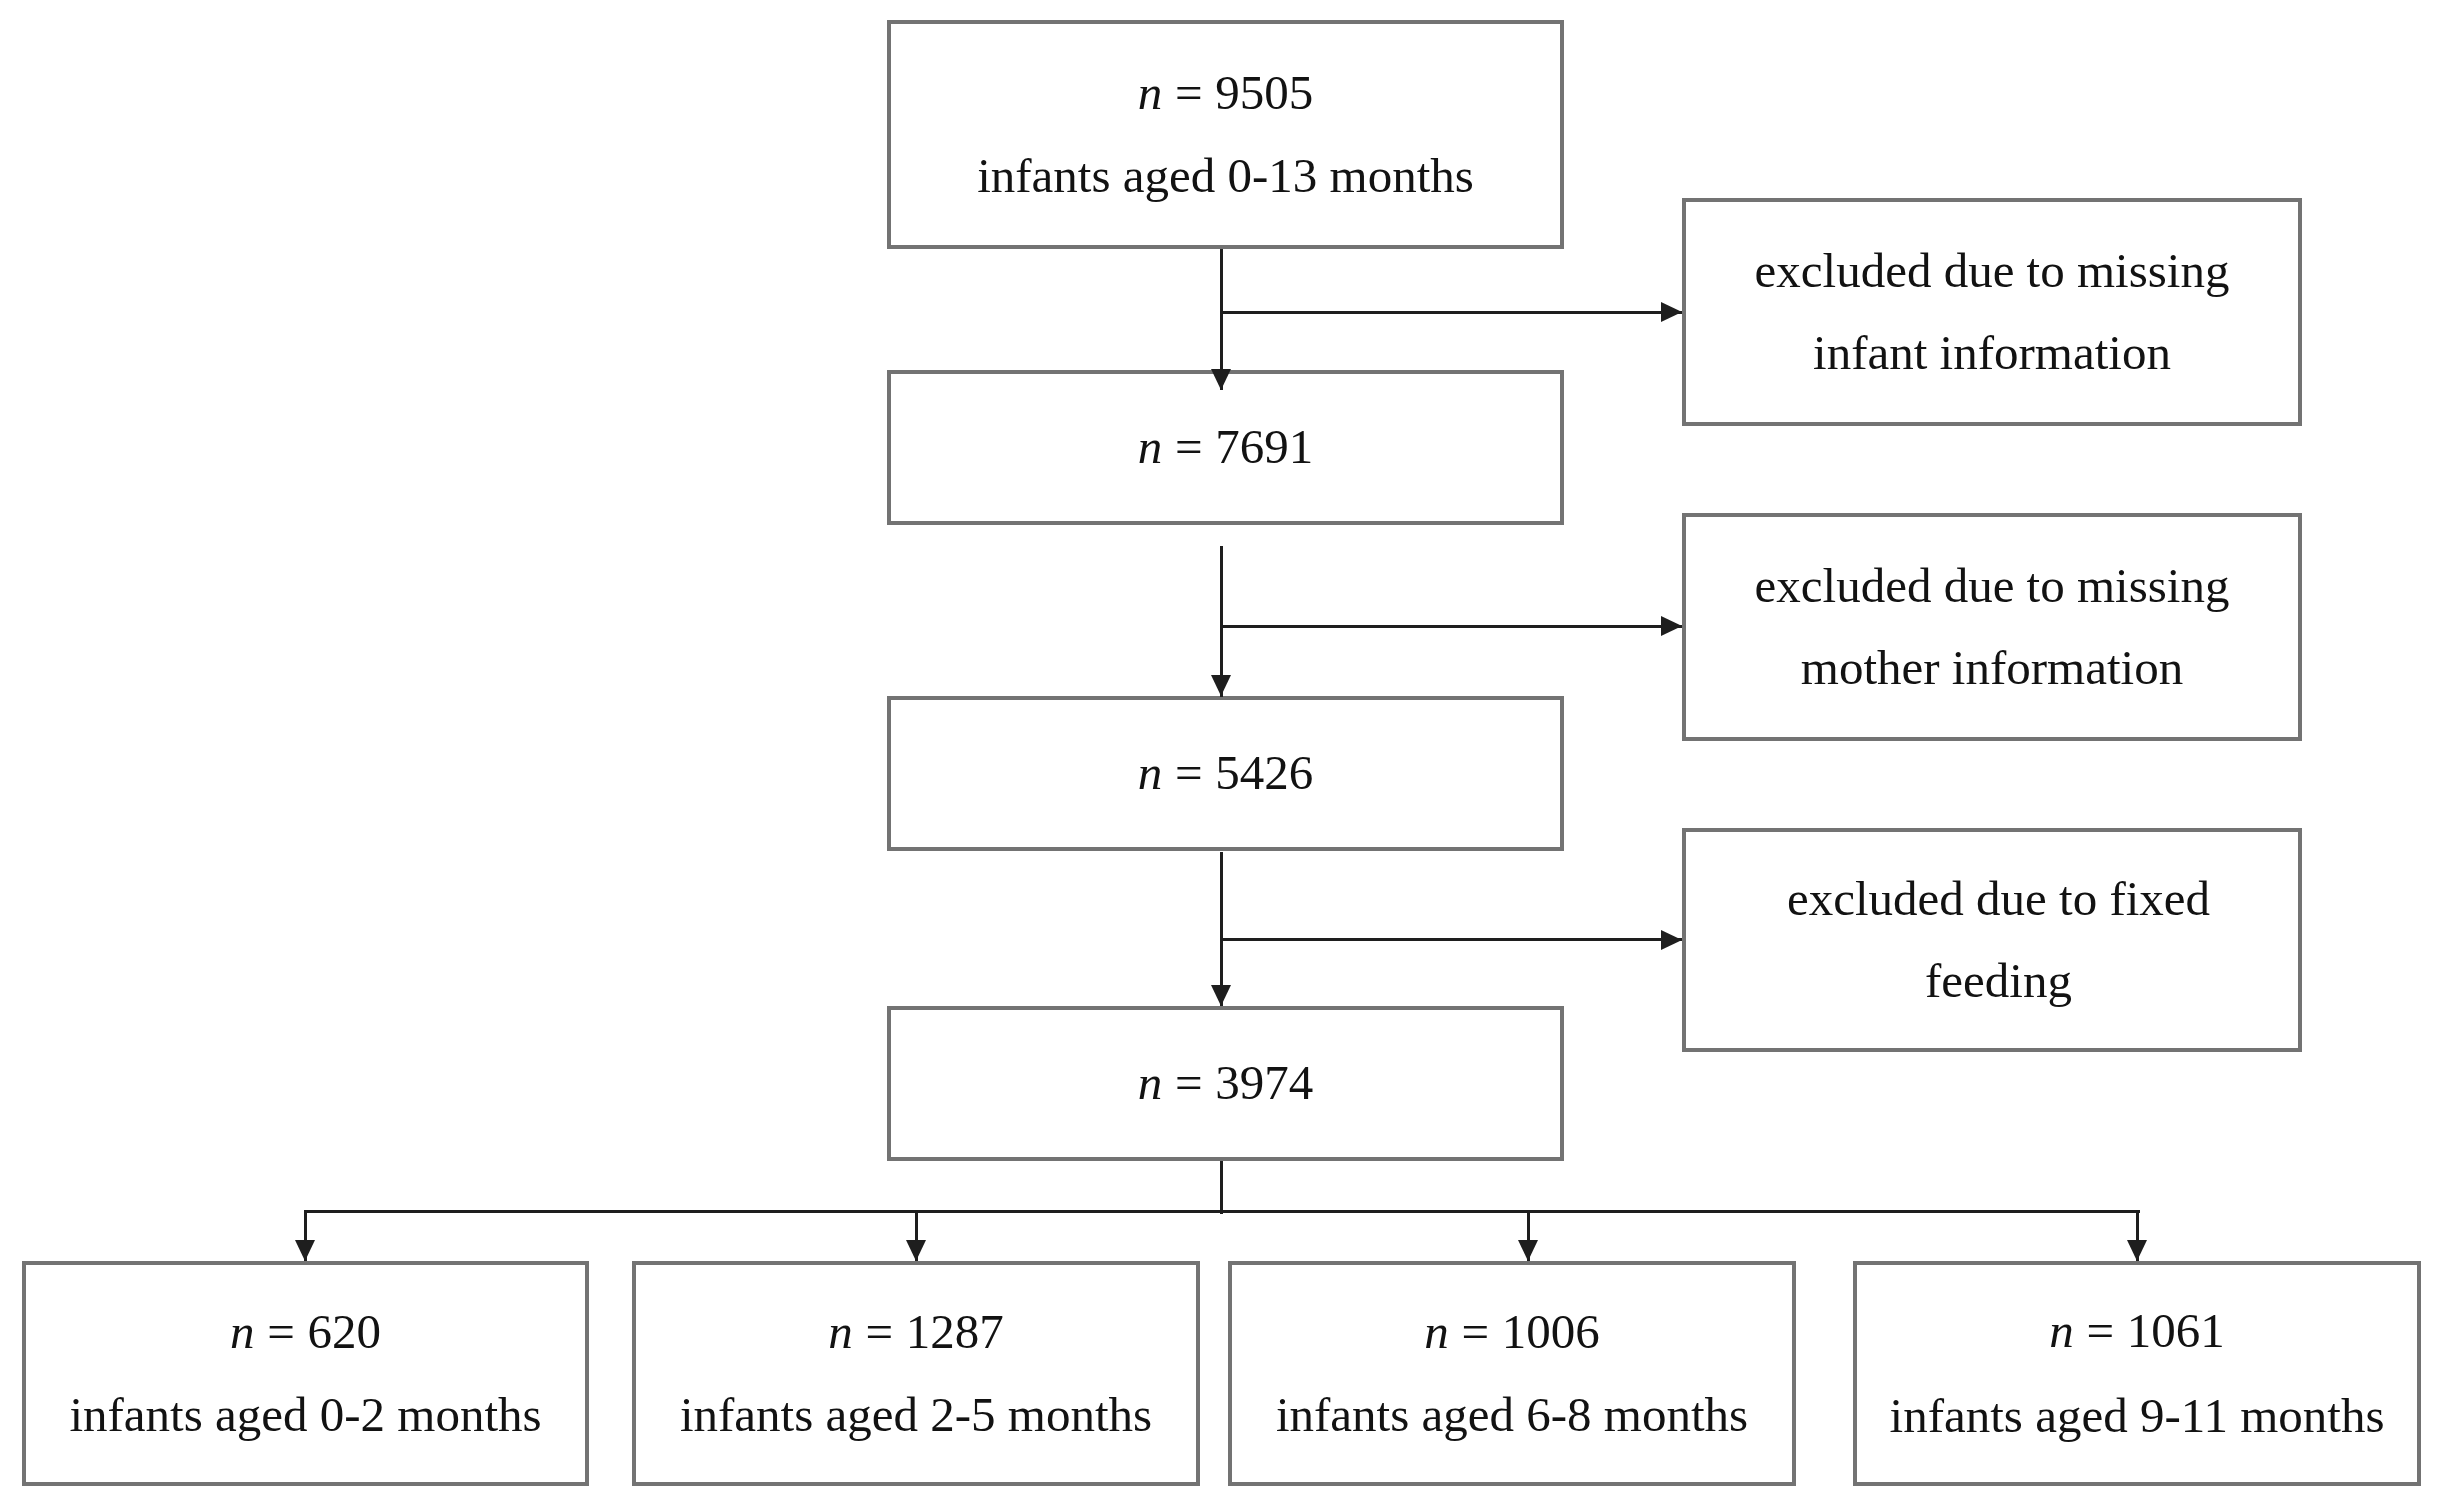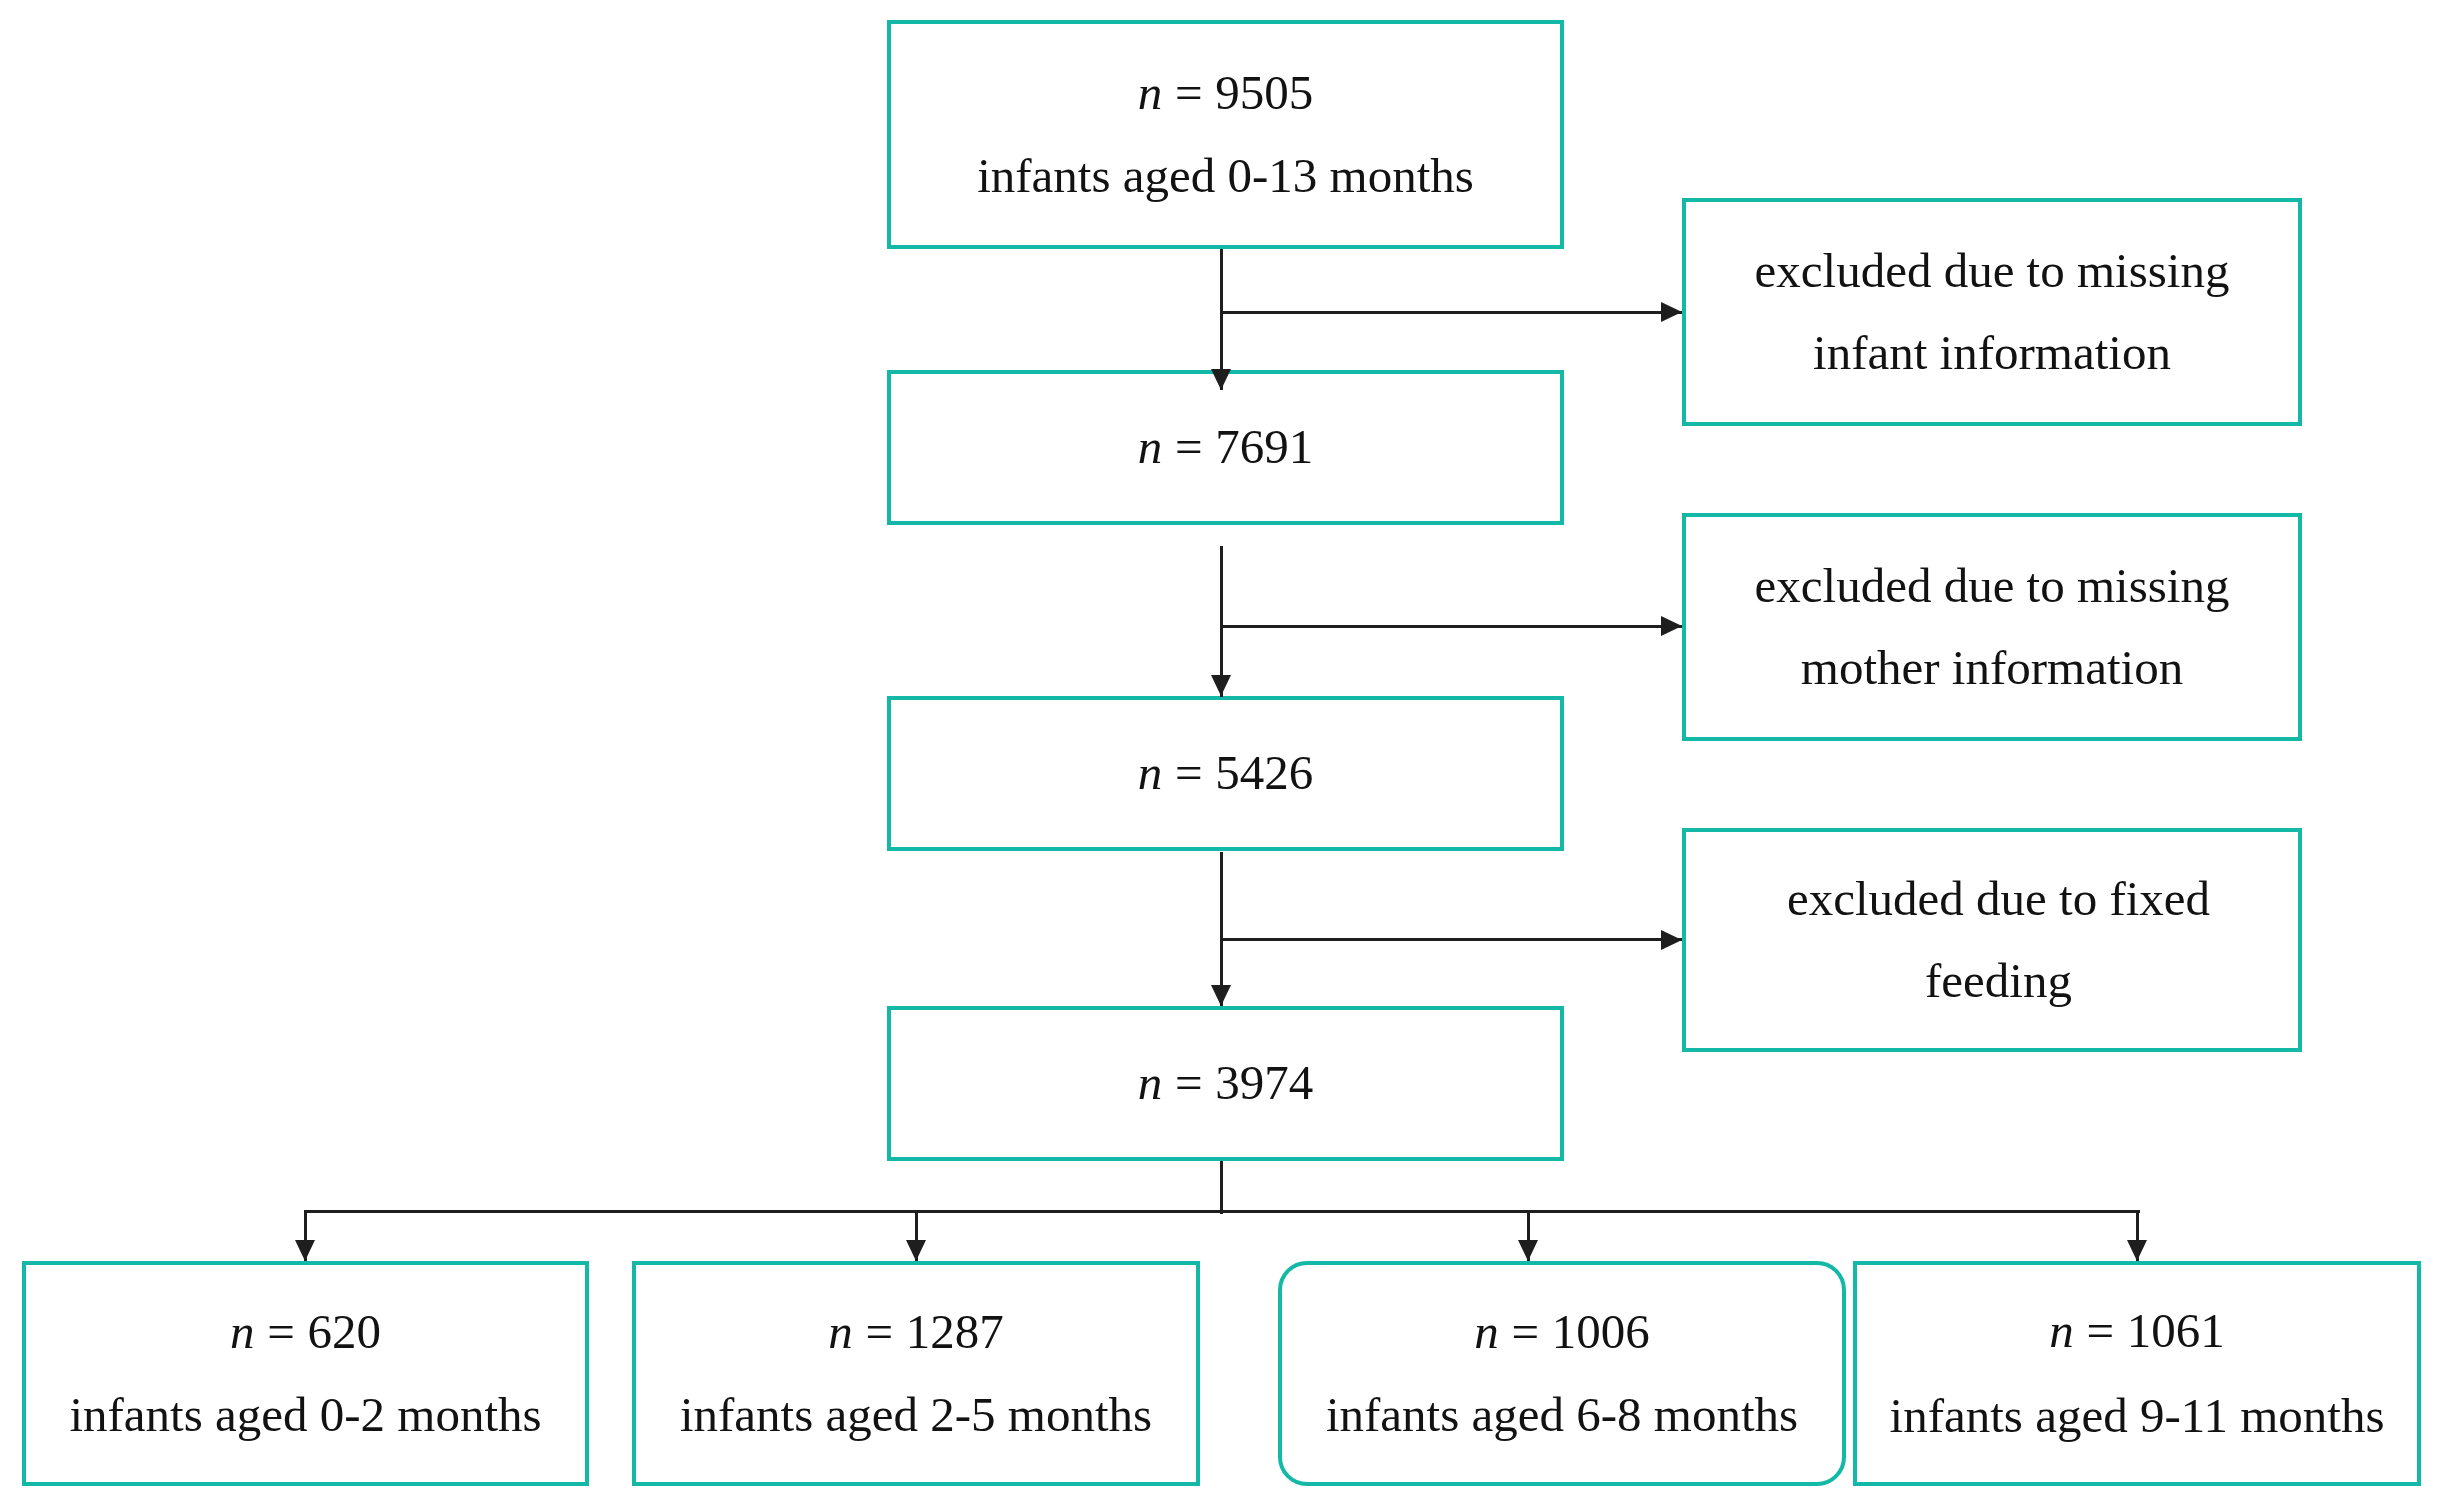--- a/index.html
+++ b/index.html
@@ -13,21 +13,21 @@
     height: 1511px;
     background: #ffffff;
     font-family: "Liberation Serif", "DejaVu Serif", serif;
     color: #121212;
     overflow: hidden;
   }
   .box {
     position: absolute;
     box-sizing: border-box;
     background: #ffffff;
-    border: 4px solid #14b8a6;
+    border: 4px solid #737373;
     display: flex;
     flex-direction: column;
     align-items: center;
     justify-content: center;
     gap: 26px;
     text-align: center;
     font-size: 49px;
     line-height: 1.15;
   }
   .line { white-space: nowrap; }
@@ -44,21 +44,21 @@
   
   .excl-col { left: 1682px; width: 620px; }
   #exc1 { top: 198px;  height: 228px; }
   #exc2 { top: 513px;  height: 228px; }
   #exc3 { top: 828px; height: 224px; padding-left: 13px; }
 
   
   .group-row { top: 1261px; height: 225px; }
   #grp1 { left: 22px;   width: 567px; }
   #grp2 { left: 632px;  width: 568px; }
-  #grp3 { left: 1278px; width: 568px; border-radius: 29px; }
+  #grp3 { left: 1228px; width: 568px; }
   #grp4 { left: 1853px; width: 568px; gap: 28px; }
 
   
   .vline, .hline {
     position: absolute;
     background: #1e1e1e;
   }
   .vline { width: 3.2px; }
   .hline { height: 3.2px; }
   #v1 { left: 1220px; top: 249px;  height: 141px; }

